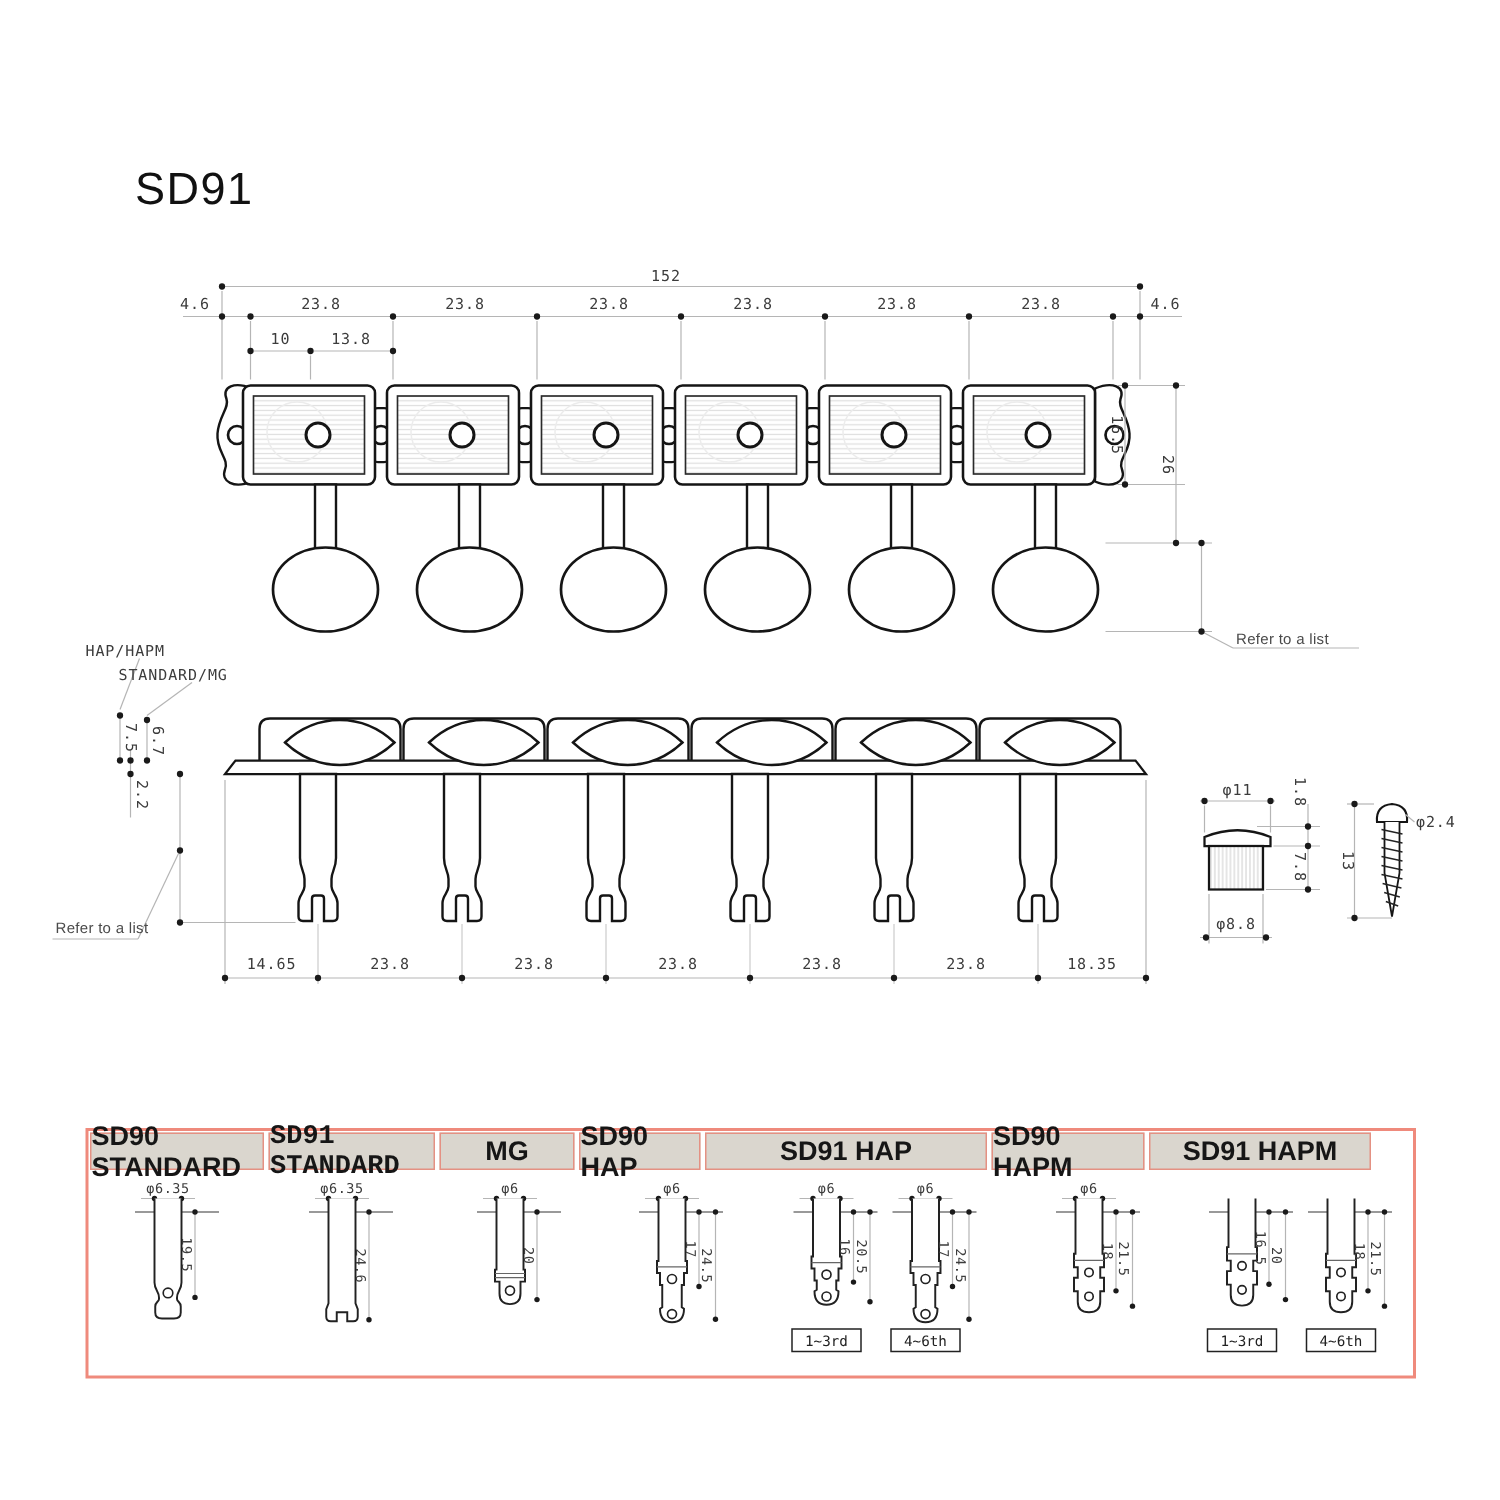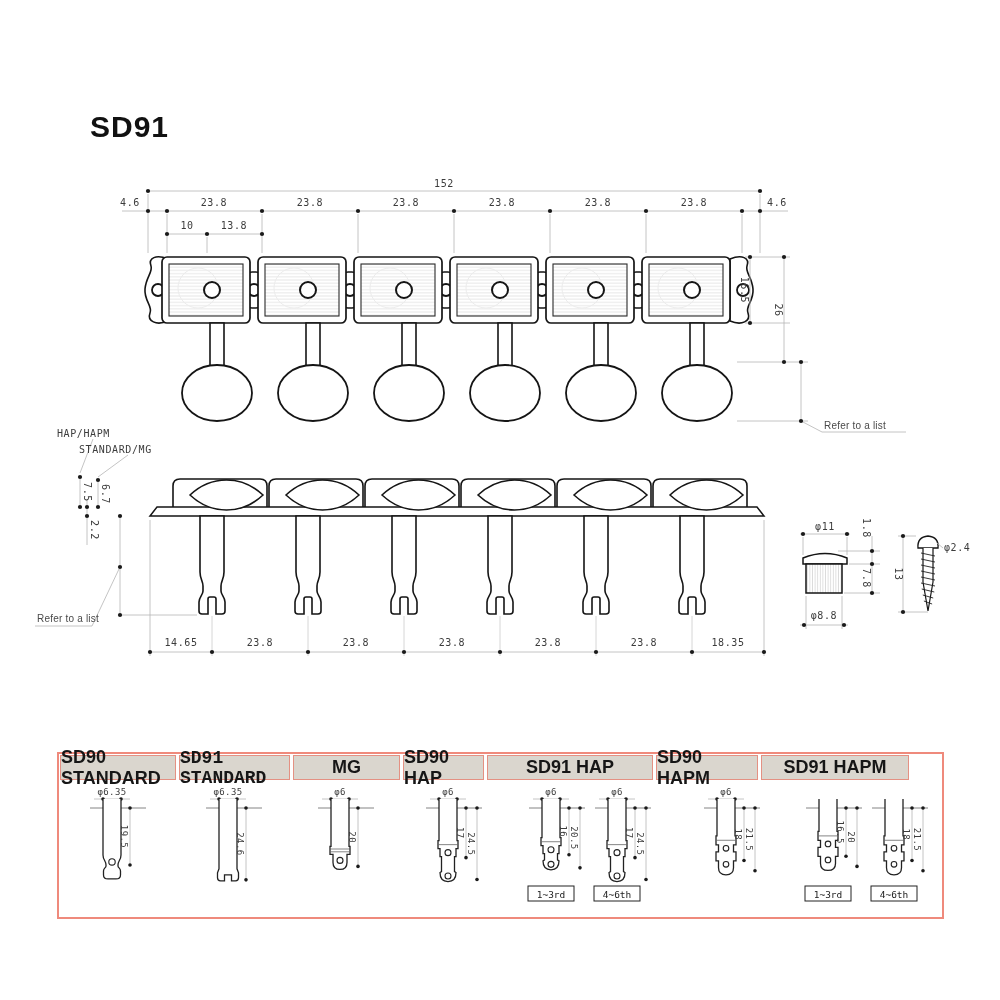--- a/index.html
+++ b/index.html
@@ -1,18 +1,18 @@
 <!DOCTYPE html>
 <html><head>
 <meta charset="utf-8">
 <style>
   html,body{margin:0;padding:0;background:#fff;}
   .page{position:relative;width:1000px;height:1000px;background:#ffffff;overflow:hidden;
         font-family:"Liberation Sans",sans-serif;}
-  .title{position:absolute;left:90px;top:110px;font-size:30px;font-weight:bold;
+  .title{position:absolute;left:90px;top:110px;font-size:30px;font-weight:normal;
          letter-spacing:1px;color:#111;}
   svg text{user-select:none;}
   .dim{font-family:"DejaVu Sans Mono",monospace;font-size:10px;fill:#3c3c3c;
        text-anchor:middle;letter-spacing:0.6px;}
   .note{font-family:"Liberation Sans",sans-serif;font-size:10px;fill:#4a4a4a;
         text-anchor:start;letter-spacing:0.2px;}
   
   .spec-table{position:absolute;left:57px;top:752px;width:887px;height:167px;
               border:2px solid #ef8a7c;background:#fff;box-sizing:border-box;}
   .spec-head{display:flex;gap:3px;padding:1px 1px 0 1px;}
@@ -293,23 +293,23 @@
     <text class="dim" x="863" y="578" transform="rotate(90 863 578)">7.8</text>
     <text class="dim" x="824" y="619">φ8.8</text>
     <text class="dim" x="895" y="574" transform="rotate(90 895 574)">13</text>
     <text class="dim" x="944" y="551" style="text-anchor:start">φ2.4</text>
   </svg>
 
   <div class="spec-table">
     <div class="spec-head" id="spec-head">
         <div class="hcell" style="width: 116px;">SD90 STANDARD</div>
         <div class="hcell" style="width: 111px; font-family: Liberation Mono, monospace;">SD91 STANDARD</div>
-        <div class="hcell" style="width: 107px;">MG</div>
+        <div class="hcell" style="width: 90px;">MG</div>
         <div class="hcell" style="width: 81px;">SD90 HAP</div>
-        <div class="hcell" style="width: 166px;">SD91 HAP</div>
+        <div class="hcell" style="width: 188px;">SD91 HAP</div>
         <div class="hcell" style="width: 102px;">SD90 HAPM</div>
         <div class="hcell" style="width: 148px;">SD91 HAPM</div>
       </div>
     <div class="spec-body" id="spec-body">
         <div class="bcell" style="width: 116px;">
           <svg width="60" height="135" viewBox="0 0 60 135">
             <line x1="2" y1="26" x2="58" y2="26" stroke="#777" stroke-width="0.9"></line>
             <line x1="6" y1="17" x2="42" y2="17" stroke="#b5b5b5" stroke-width="0.8"></line>
             <circle cx="15" cy="17" r="1.8" fill="#1a1a1a"></circle>
             <circle cx="33" cy="17" r="1.8" fill="#1a1a1a"></circle>

